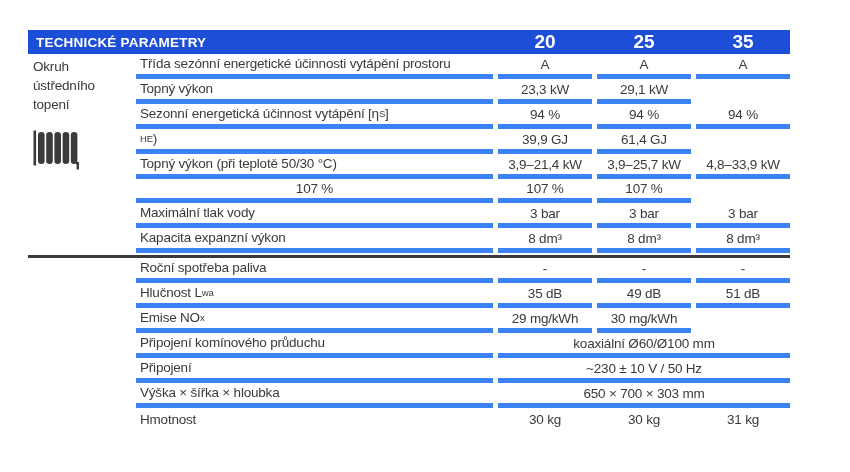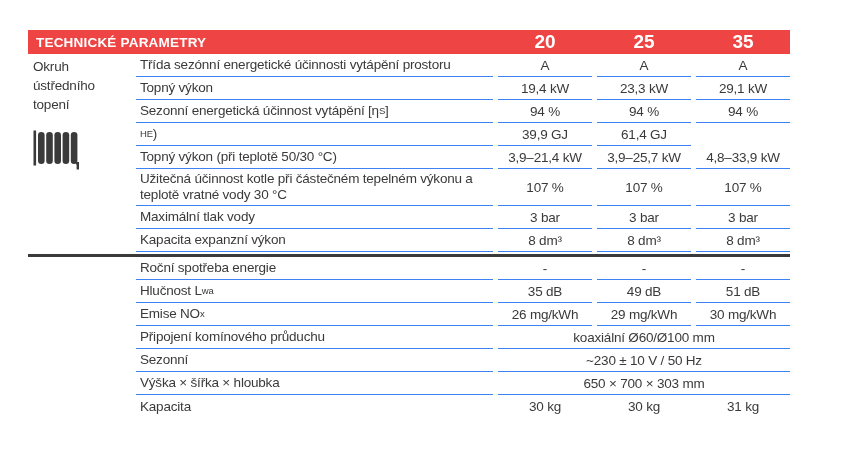--- a/index.html
+++ b/index.html
@@ -4,36 +4,36 @@
 <style>
   html,body{margin:0;padding:0;}
   body{
     width:850px;height:472px;background:#ffffff;position:relative;overflow:hidden;
     font-family:"Liberation Sans",sans-serif;color:#3a3a3a;
   }
   .wrap{position:absolute;left:28px;top:30px;width:762px;}
   
   .hdr{
     display:grid;grid-template-columns:465px 94px 94px 94px;column-gap:5px;
-    align-items:center;height:24px;background:#ef4444;color:#ffffff;
+    align-items:center;height:24px;background:#1d4ed8;color:#ffffff;
   }
   .hdr .title{font-size:13.5px;font-weight:bold;padding-left:8px;letter-spacing:.2px;}
   .hdr .colnum{font-size:19px;font-weight:bold;text-align:center;}
   
   .section{display:flex;align-items:stretch;}
   .sidecol{width:108px;flex:0 0 108px;padding-top:3px;box-sizing:border-box;}
   .sidecol .sidelabel{font-size:13.5px;line-height:19px;padding-left:5px;width:92px;letter-spacing:-0.2px;}
   .sidecol .icon{margin:14px 0 0 5px;}
   .rows{flex:1;min-width:0;}
   .row{
     display:grid;grid-template-columns:357px 94px 94px 94px;column-gap:5px;
     align-items:stretch;min-height:23px;
   }
   .cell{
-    border-bottom:1px solid #3b82f6;display:flex;align-items:center;
+    border-bottom:5px solid #3b82f6;display:flex;align-items:center;
     font-size:13.5px;letter-spacing:-0.2px;box-sizing:border-box;
   }
   .cell.name{padding:2px 4px;line-height:16px;text-align:left;}
   .cell.val{justify-content:center;text-align:center;padding:2px 0;}
   .cell.span3{grid-column:2/5;}
   .sec2 .row:last-child .cell{border-bottom:none;}
   sub{font-size:9.5px;line-height:0;}
   sub:empty{display:none;}
   .divider{height:3px;background:#3a3a3a;margin-top:2px;}
   svg .ink{fill:#3a3a3a;}
@@ -75,21 +75,20 @@
         <div class="cell val">A</div>
         <div class="cell val">A</div>
         <div class="cell val">A</div>
       </div>
 
       <div class="row">
         <div class="cell name">
             <span>Topný výkon</span>
             <span></span>
           </div>
-        <div class="cell val">19,4 kW</div>
         <div class="cell val">23,3 kW</div>
         <div class="cell val">29,1 kW</div>
       </div>
 
       <div class="row">
         <div class="cell name">
             <span>Sezonní energetická účinnost vytápění [η</span>
             <sub>S</sub>
             <span>]</span>
           </div>
@@ -111,24 +110,20 @@
         <div class="cell name">
             <span>Topný výkon (při teplotě 50/30 °C)</span>
             <span></span>
           </div>
         <div class="cell val">3,9–21,4 kW</div>
         <div class="cell val">3,9–25,7 kW</div>
         <div class="cell val">4,8–33,9 kW</div>
       </div>
 
       <div class="row">
-        <div class="cell name">
-            <span>Užitečná účinnost kotle při částečném tepelném výkonu a teplotě vratné vody 30 °C</span>
-            <span></span>
-          </div>
         <div class="cell val">107 %</div>
         <div class="cell val">107 %</div>
         <div class="cell val">107 %</div>
       </div>
 
       <div class="row">
         <div class="cell name">
             <span>Maximální tlak vody</span>
             <span></span>
           </div>
@@ -151,21 +146,21 @@
   </div>
 
   <div class="divider"></div>
 
   <div class="section sec2">
     <div class="sidecol"></div>
     <div class="rows">
 
       <div class="row">
         <div class="cell name">
-            <span>Roční spotřeba energie</span>
+            <span>Roční spotřeba paliva</span>
             <span></span>
           </div>
         <div class="cell val">-</div>
         <div class="cell val">-</div>
         <div class="cell val">-</div>
       </div>
 
       <div class="row">
         <div class="cell name">
             <span>Hlučnost L</span>
@@ -176,52 +171,51 @@
         <div class="cell val">49 dB</div>
         <div class="cell val">51 dB</div>
       </div>
 
       <div class="row">
         <div class="cell name">
             <span>Emise NO</span>
             <sub>x</sub>
             <span></span>
           </div>
-        <div class="cell val">26 mg/kWh</div>
         <div class="cell val">29 mg/kWh</div>
         <div class="cell val">30 mg/kWh</div>
       </div>
 
       <div class="row">
         <div class="cell name">
             <span>Připojení komínového průduchu</span>
             <span></span>
           </div>
         <div class="cell val span3">koaxiální Ø60/Ø100 mm</div>
       </div>
 
       <div class="row">
         <div class="cell name">
-            <span>Sezonní</span>
+            <span>Připojení</span>
             <span></span>
           </div>
         <div class="cell val span3">~230 ± 10 V / 50 Hz</div>
       </div>
 
       <div class="row">
         <div class="cell name">
             <span>Výška × šířka × hloubka</span>
             <span></span>
           </div>
         <div class="cell val span3">650 × 700 × 303 mm</div>
       </div>
 
       <div class="row">
         <div class="cell name">
-            <span>Kapacita</span>
+            <span>Hmotnost</span>
             <span></span>
           </div>
         <div class="cell val">30 kg</div>
         <div class="cell val">30 kg</div>
         <div class="cell val">31 kg</div>
       </div>
 
     </div>
   </div>
 

